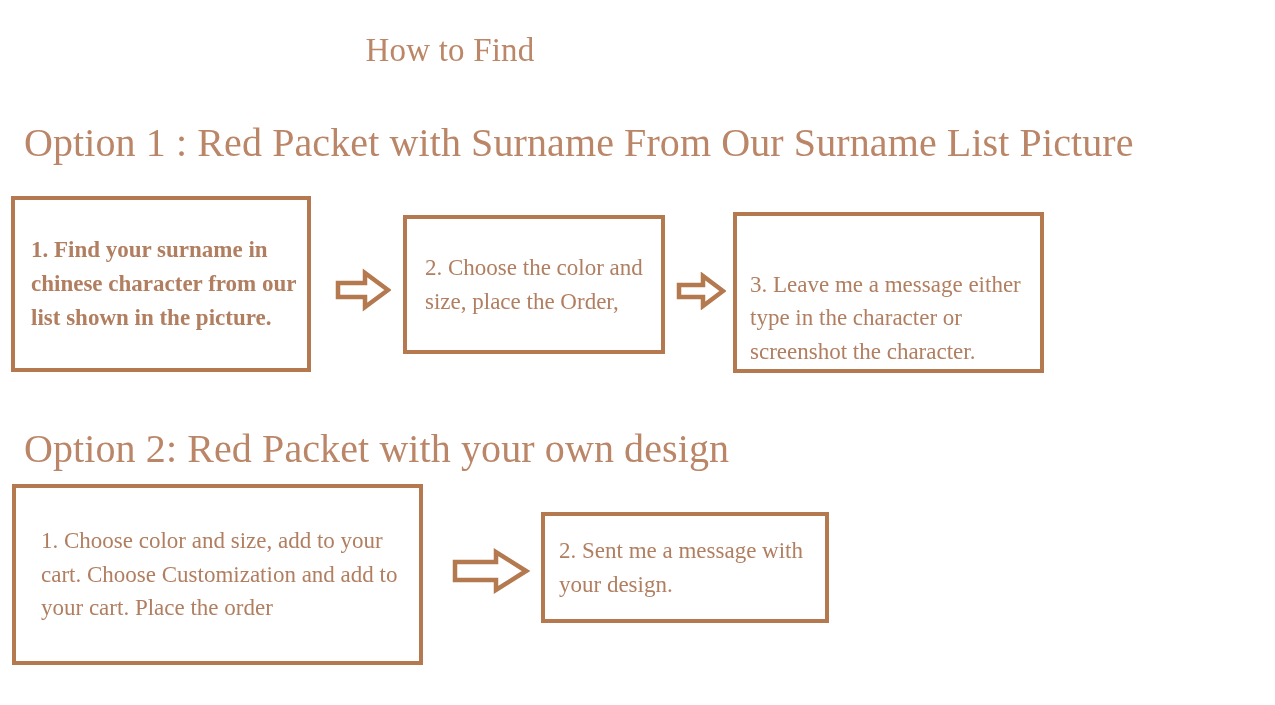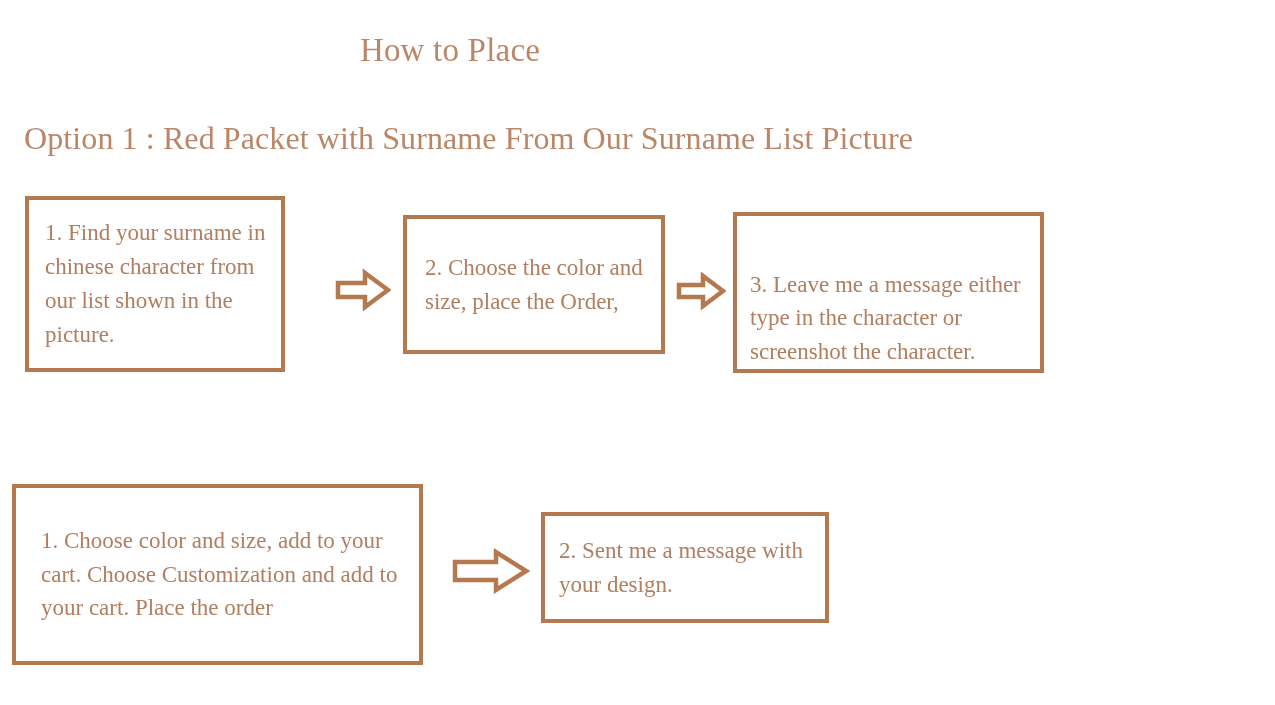--- a/index.html
+++ b/index.html
@@ -32,21 +32,21 @@
     font-size: 33px;
     line-height: 1.1;
     color: #bc8768;
     letter-spacing: 0.2px;
     white-space: nowrap;
   }
 
   
   .section-heading {
     position: absolute;
-    font-size: 32px;
+    font-size: 40px;
     line-height: 1.15;
     color: #bb8668;
     letter-spacing: 0.1px;
     white-space: nowrap;
   }
   #heading-option1 { left: 24px; top: 120px; }
   #heading-option2 { left: 24px; top: 426px; }
 
   
   .step-box {
@@ -59,21 +59,21 @@
   }
   .step-box .step-text {
     font-size: 23px;
     line-height: 1.47;
     color: #b17e60;
     padding: 0 12px 0 14px;
     white-space: pre-wrap;
     width: 100%;
   }
 
-  #box-o1-s1 { left: 25px;  top: 196px; width: 260px; height: 176px; }
+  #box-o1-s1 { left: 11px;  top: 196px; width: 300px; height: 176px; font-weight: bold; }
   #box-o1-s1 .step-text { padding-left: 16px; padding-right: 8px; }
   #box-o1-s2 { left: 403px; top: 215px; width: 262px; height: 139px; font-family: Liberation Serif, serif; }
   #box-o1-s2 .step-text { padding-left: 18px; padding-right: 6px; }
   #box-o1-s3 { left: 733px; top: 212px; width: 311px; height: 161px; align-items: flex-end; }
   #box-o1-s3 .step-text { padding-left: 13px; padding-right: 6px; }
 
   #box-o2-s1 { left: 12px;  top: 484px; width: 411px; height: 181px; }
   #box-o2-s1 .step-text { padding-left: 25px; padding-right: 8px; }
   #box-o2-s2 { left: 541px; top: 512px; width: 288px; height: 111px; }
   #box-o2-s2 .step-text { padding-left: 14px; padding-right: 2px; }
@@ -85,21 +85,21 @@
   .flow-arrow svg { display: block; width: 100%; height: 100%; }
   #arrow-o1-a { left: 335px; top: 268px; width: 56px; height: 44px; }
   #arrow-o1-b { left: 676px; top: 272px; width: 50px; height: 38px; }
   #arrow-o2-a { left: 452px; top: 547px; width: 78px; height: 48px; }
 </style>
 </head>
 <body>
 
 <div class="canvas">
 
-  <div class="page-title">How to Place</div>
+  <div class="page-title">How to Find</div>
 
   <div class="section-heading" id="heading-option1">Option 1 : Red Packet with Surname From Our Surname List Picture</div>
 
   <div class="step-box" id="box-o1-s1">
     <div class="step-text">1. Find your surname in  chinese character from our list shown in the picture.</div>
   </div>
 
   <div class="flow-arrow" id="arrow-o1-a">
     <svg viewBox="0 0 56 44" xmlns="http://www.w3.org/2000/svg">
       <path d="M3 15 L30 15 L30 5 L53 22 L30 39 L30 29 L3 29 Z" fill="#ffffff" stroke="#b4794f" stroke-width="4.5" stroke-linejoin="miter"></path>
@@ -113,20 +113,21 @@
   <div class="flow-arrow" id="arrow-o1-b">
     <svg viewBox="0 0 50 38" xmlns="http://www.w3.org/2000/svg">
       <path d="M3 13 L27 13 L27 4 L47 19 L27 34 L27 25 L3 25 Z" fill="#ffffff" stroke="#b4794f" stroke-width="4.5" stroke-linejoin="miter"></path>
     </svg>
   </div>
 
   <div class="step-box" id="box-o1-s3">
     <div class="step-text">3. Leave me a message either type in the character or screenshot the character.</div>
   </div>
 
+  <div class="section-heading" id="heading-option2">Option 2: Red Packet with your own design</div>
 
   <div class="step-box" id="box-o2-s1">
     <div class="step-text">1. Choose color and size, add to your cart. Choose Customization and add to your cart. Place the order</div>
   </div>
 
   <div class="flow-arrow" id="arrow-o2-a">
     <svg viewBox="0 0 78 48" xmlns="http://www.w3.org/2000/svg">
       <path d="M3 15 L44 15 L44 5 L74 24 L44 43 L44 33 L3 33 Z" fill="#ffffff" stroke="#b4794f" stroke-width="4.5" stroke-linejoin="miter"></path>
     </svg>
   </div>

